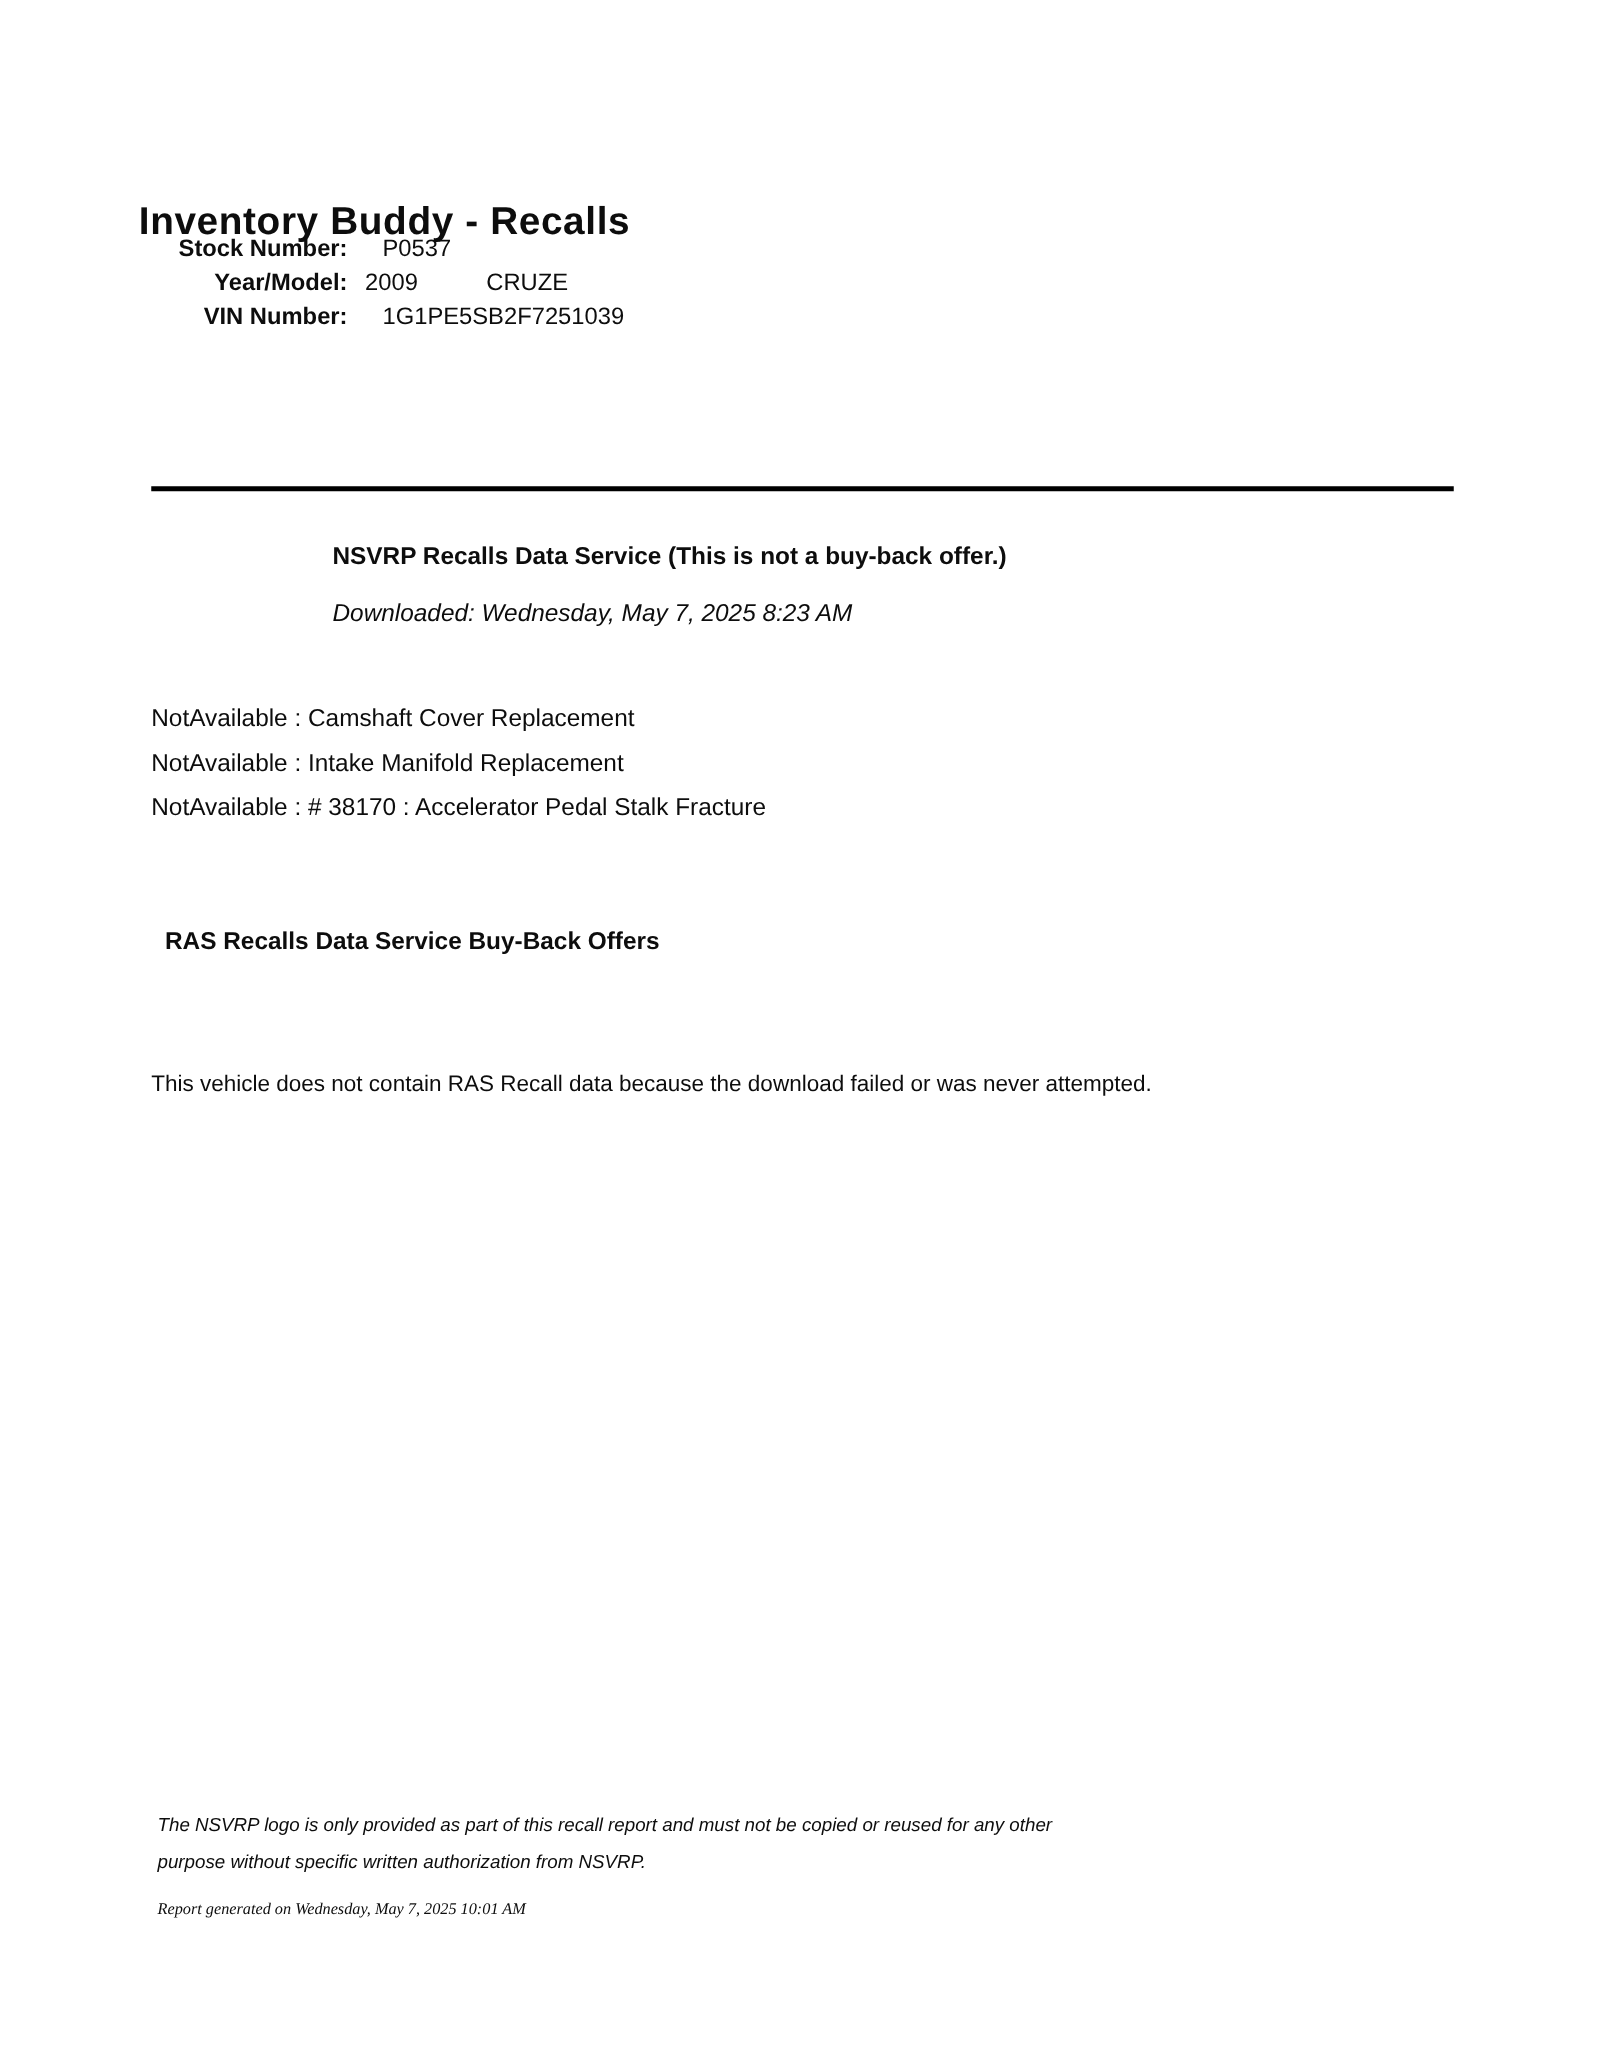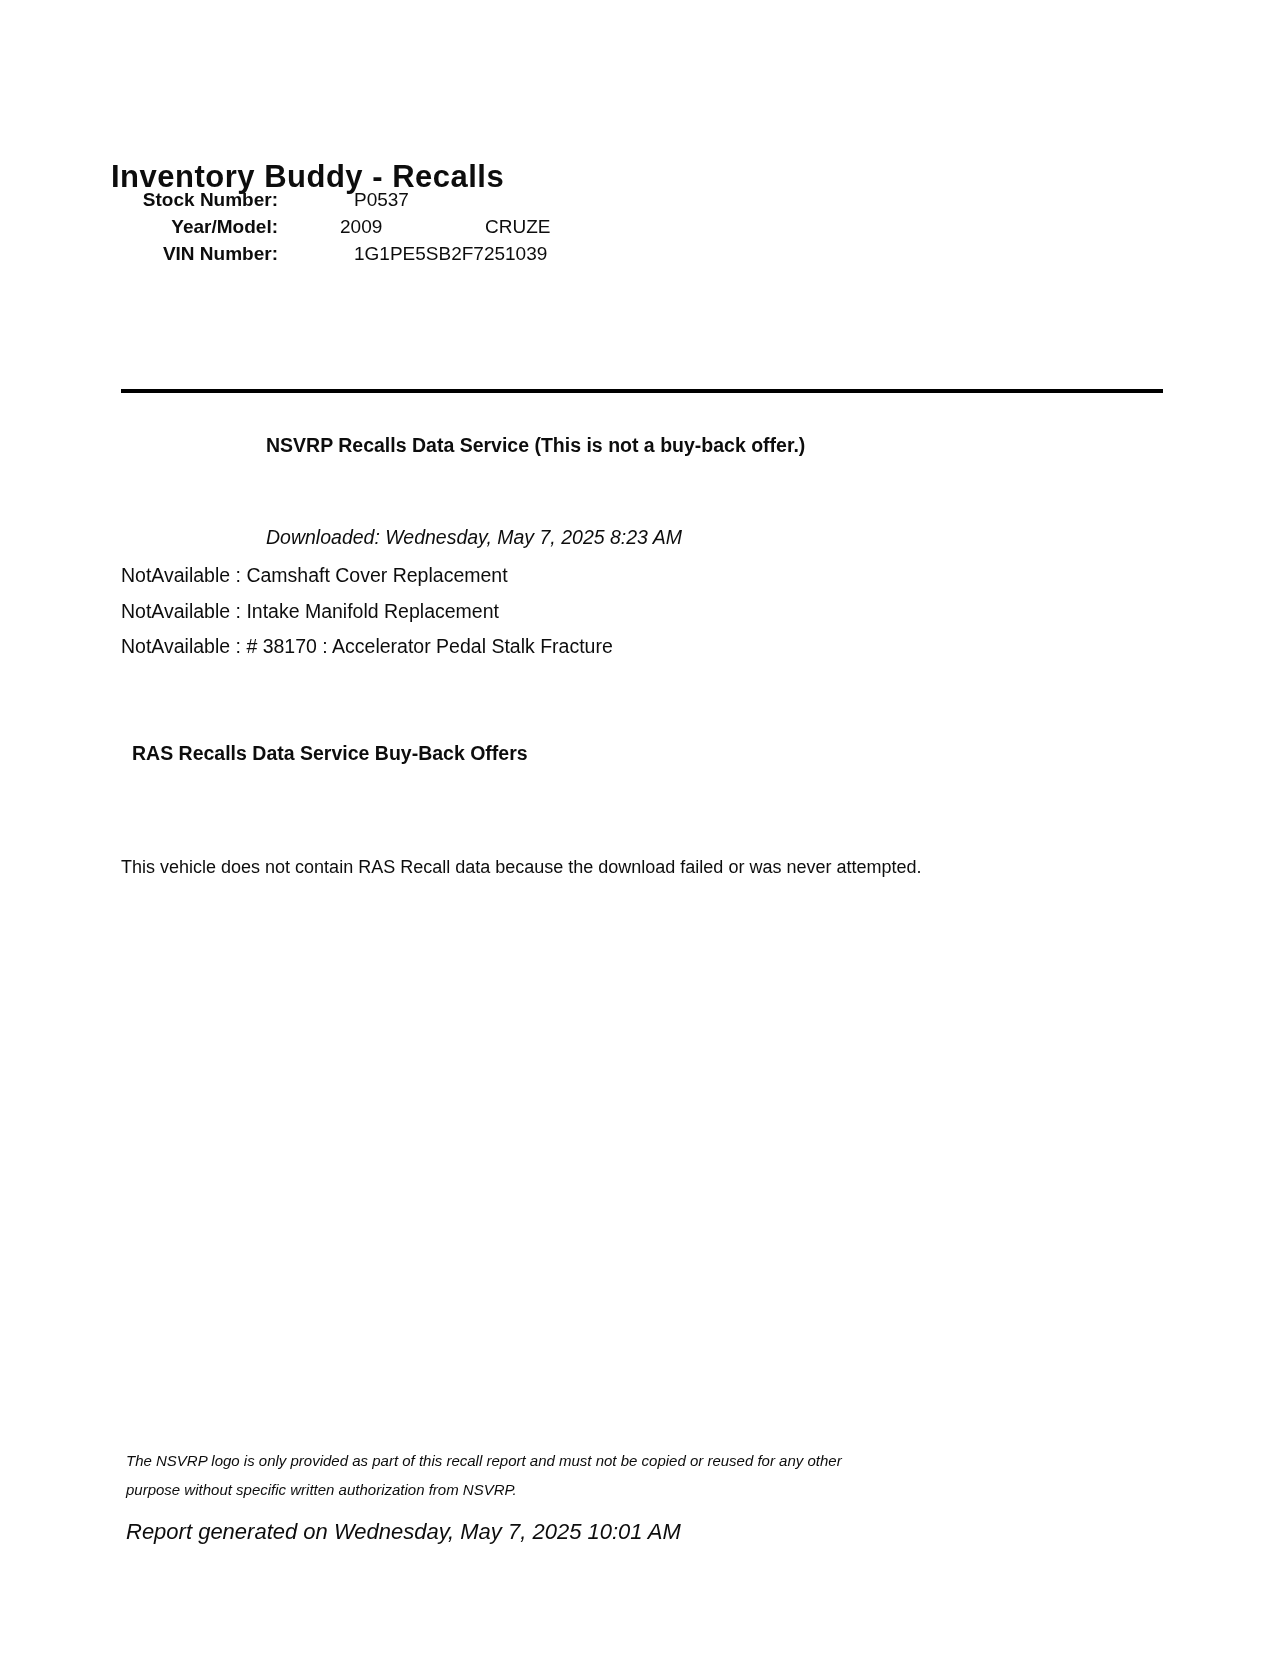--- a/index.html
+++ b/index.html
@@ -26,21 +26,21 @@
     letter-spacing: 0.5px;
     white-space: nowrap;
   }
 
   .meta-block {
     left: 120px;
     top: 186px;
     font-size: 19px;
     line-height: 27px;
   }
-  .meta-row { display: flex; white-space: nowrap; gap: 48px; }
+  .meta-row { display: flex; white-space: nowrap; }
   .meta-label {
     display: inline-block;
     width: 158px;
     text-align: right;
     font-weight: bold;
   }
   .meta-value { margin-left: 28px; }
   .meta-value-year { margin-left: 14px; display: inline-block; width: 97px; }
   .meta-value-model { display: inline-block; }
 
@@ -58,21 +58,20 @@
     font-size: 19.5px;
     font-weight: bold;
     white-space: nowrap;
   }
   .downloaded-line {
     left: 266px;
     top: 480px;
     font-size: 19.5px;
     font-style: italic;
     white-space: nowrap;
-    margin-top: 46px;
   }
 
   .recall-line {
     left: 121px;
     font-size: 19.5px;
     white-space: nowrap;
   }
   .recall-1 { top: 564px; }
   .recall-2 { top: 600px; }
   .recall-3 { top: 635px; }
@@ -96,23 +95,24 @@
     left: 126px;
     top: 1446px;
     font-size: 15px;
     font-style: italic;
     line-height: 29px;
     white-space: nowrap;
   }
   .footer-generated {
     left: 126px;
     top: 1519px;
-    font-size: 22px;
+    font-size: 13px;
     font-style: italic;
     white-space: nowrap;
+    font-family: Liberation Serif, serif;
   }
 </style>
 </head>
 <body>
 
 <div class="page">
 
   <h1 class="abs doc-title">Inventory Buddy - Recalls</h1>
 
   <div class="abs meta-block">

